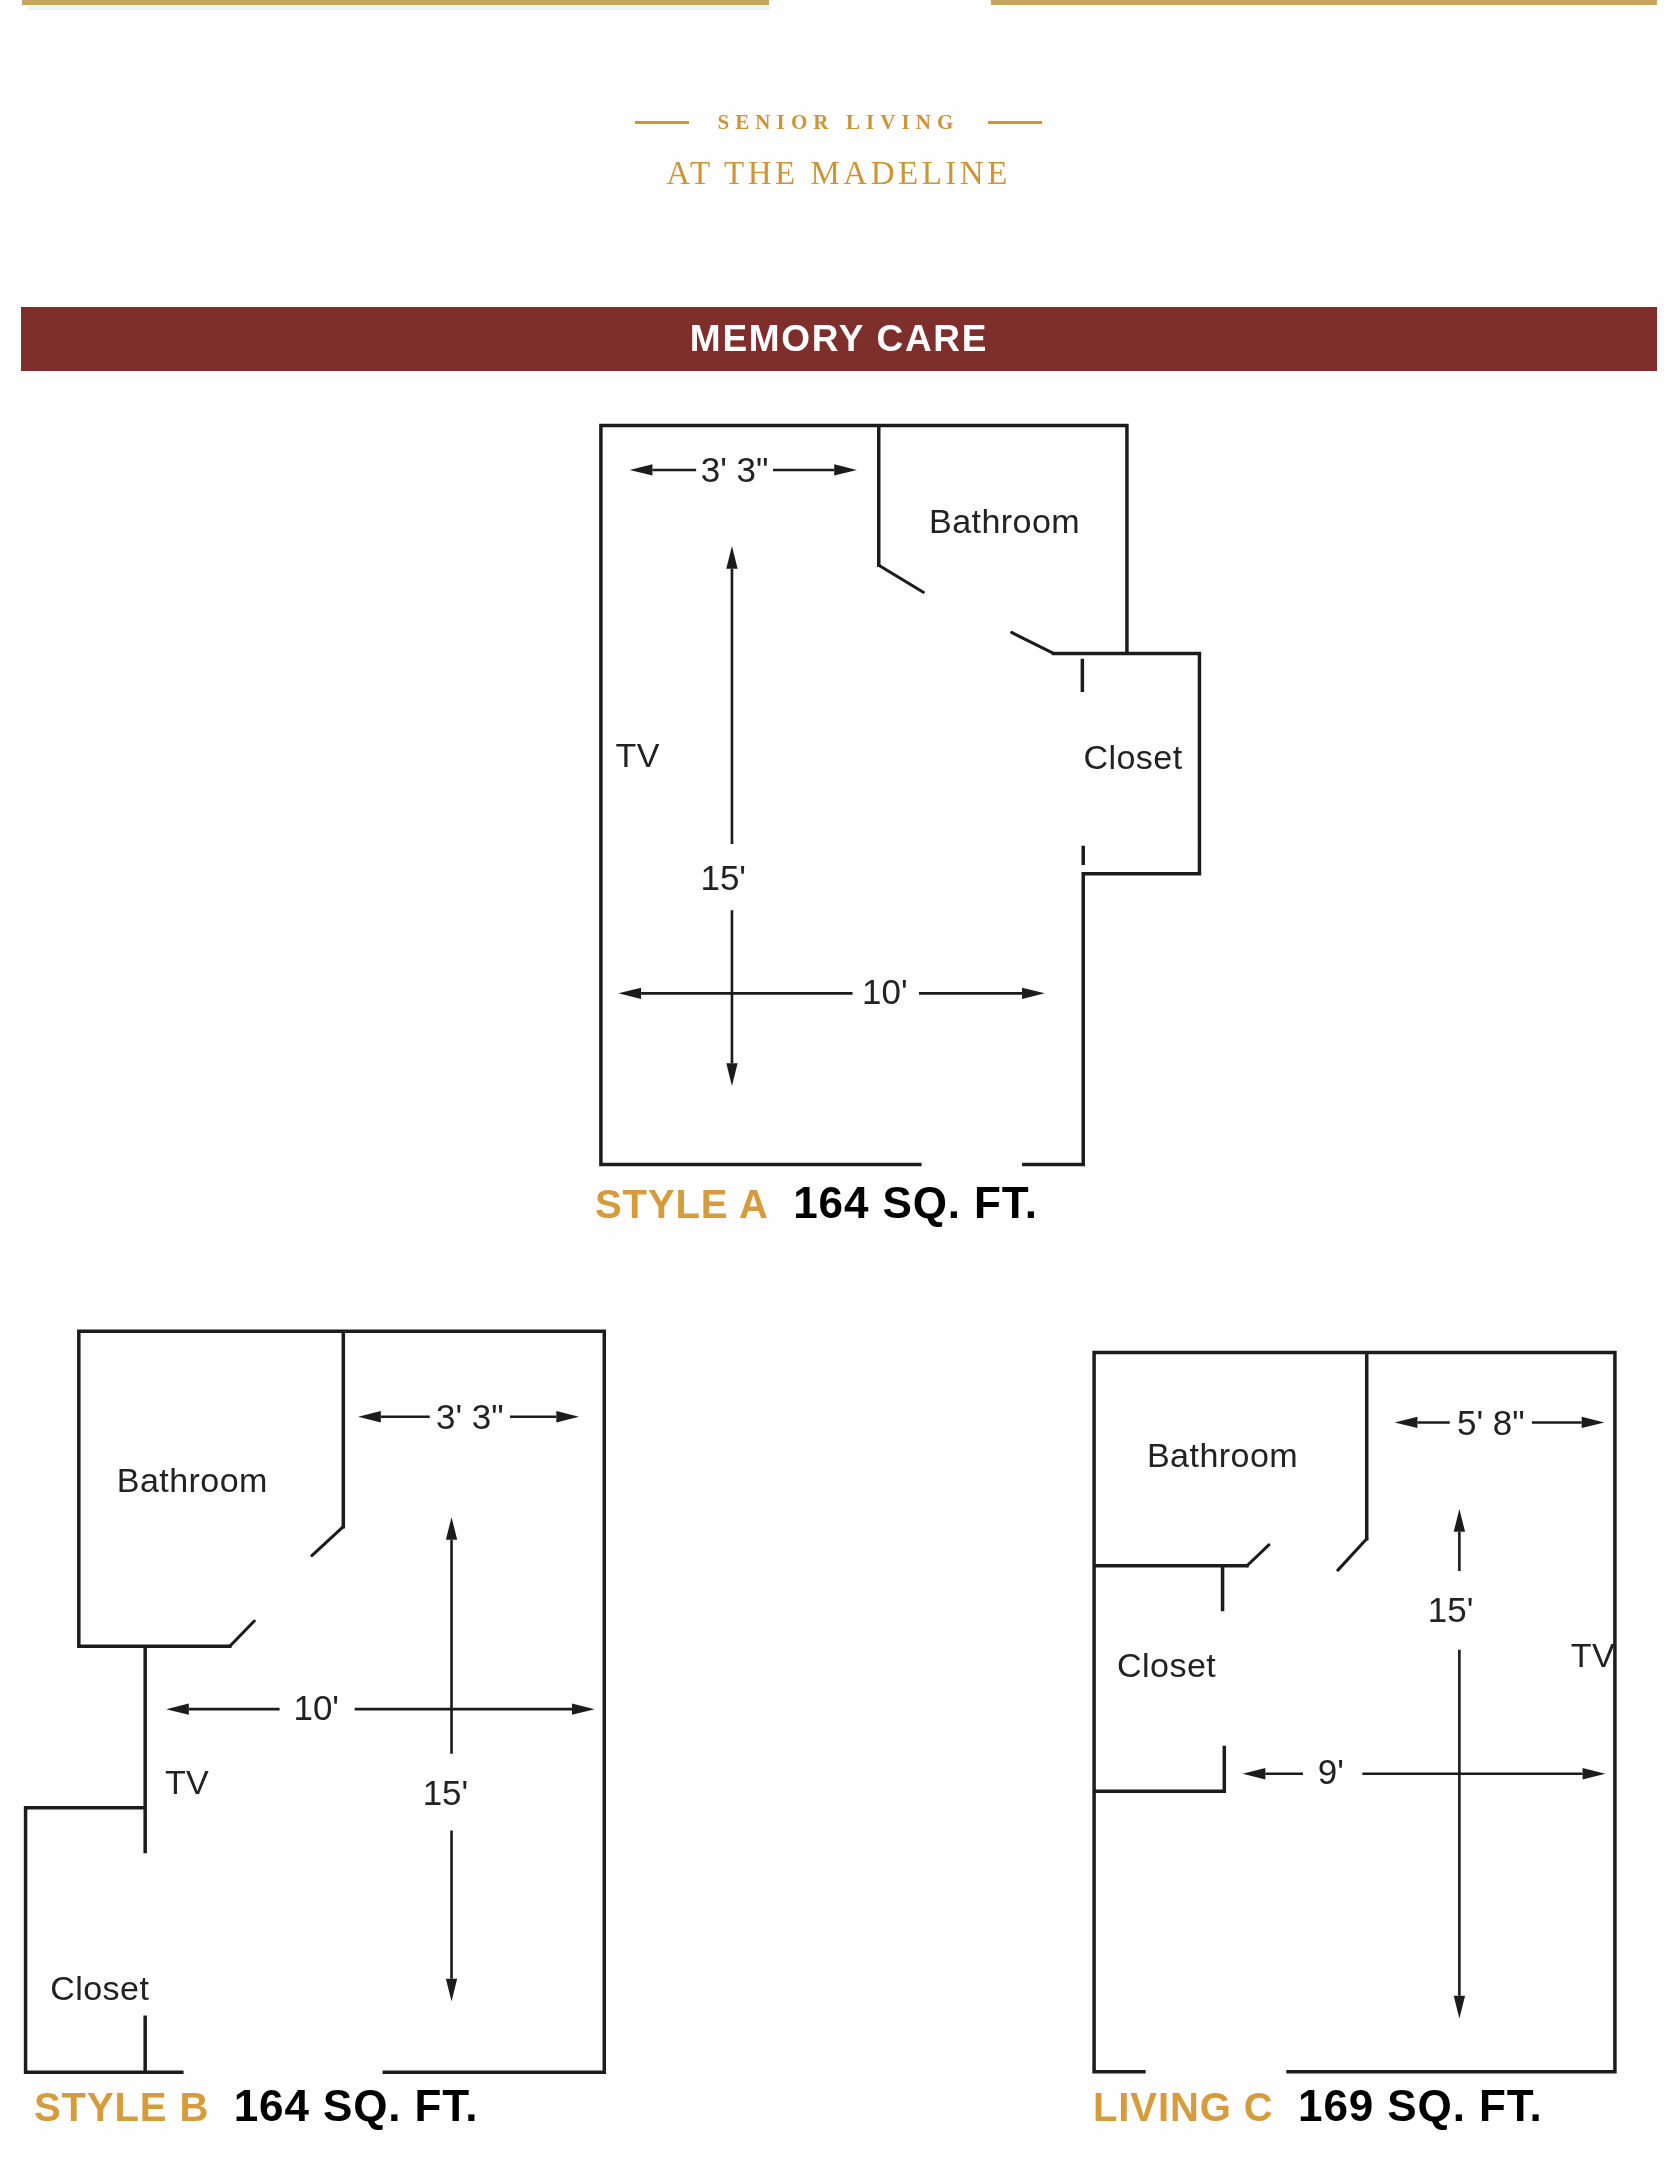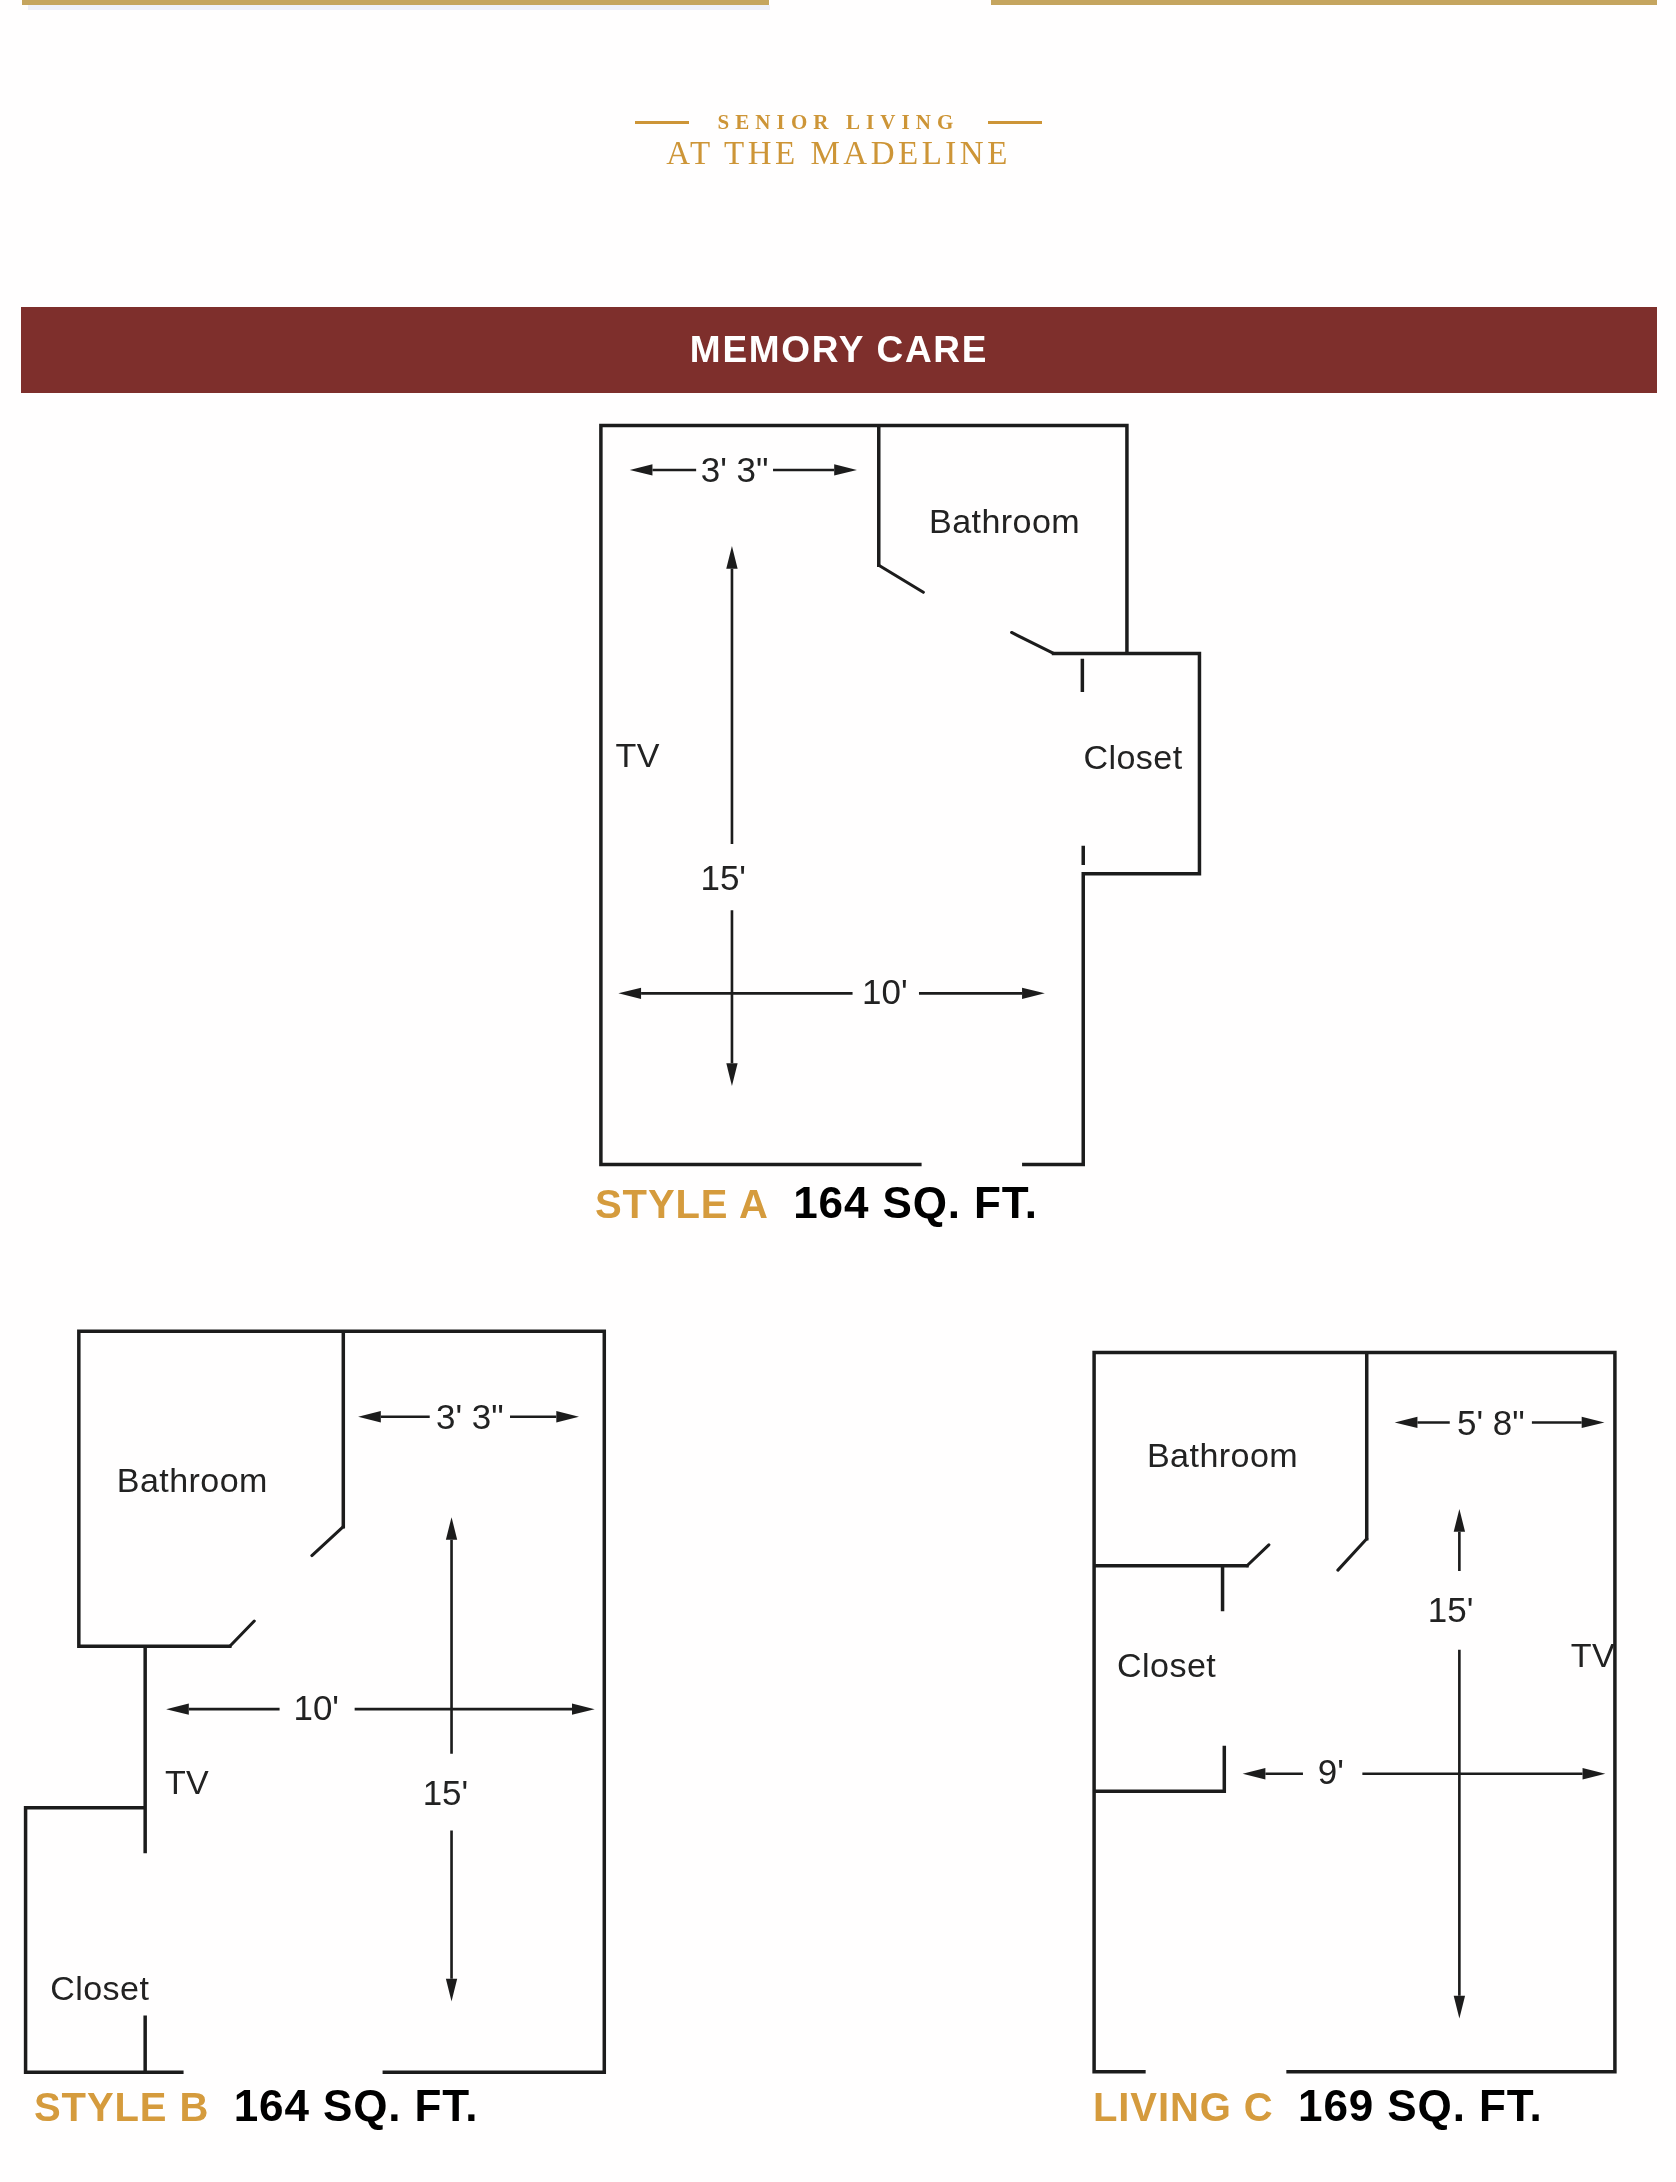--- a/index.html
+++ b/index.html
@@ -22,25 +22,25 @@
   .logo-tagline-row{
     display:flex;align-items:center;justify-content:center;gap:28px;margin-top:7px;
   }
   .logo-rule{width:54px;height:2.6px;background:#cd9537;}
   .logo-tagline{
     font-family:"Liberation Serif",serif;font-size:21px;font-weight:700;
     letter-spacing:6.1px;color:#cd9537;white-space:nowrap;
   }
   .logo-location{
     font-family:"Liberation Serif",serif;font-size:33px;letter-spacing:3.5px;
-    color:#cd9537;margin-top:0;white-space:nowrap;
+    color:#cd9537;margin-top:20px;white-space:nowrap;
   }
   
   .banner{
-    left:21px;top:307px;width:1636px;height:86px;background:#7e2f2c;
+    left:21px;top:307px;width:1636px;height:64px;background:#7e2f2c;
     display:flex;align-items:center;justify-content:center;
   }
   .banner-title{
     color:#ffffff;font-size:37px;font-weight:700;letter-spacing:1.7px;white-space:nowrap;
   }
   
   svg text{
     font-family:"Liberation Sans",sans-serif;fill:#222222;
   }
   .room-label{font-size:39px;letter-spacing:0.5px;}

